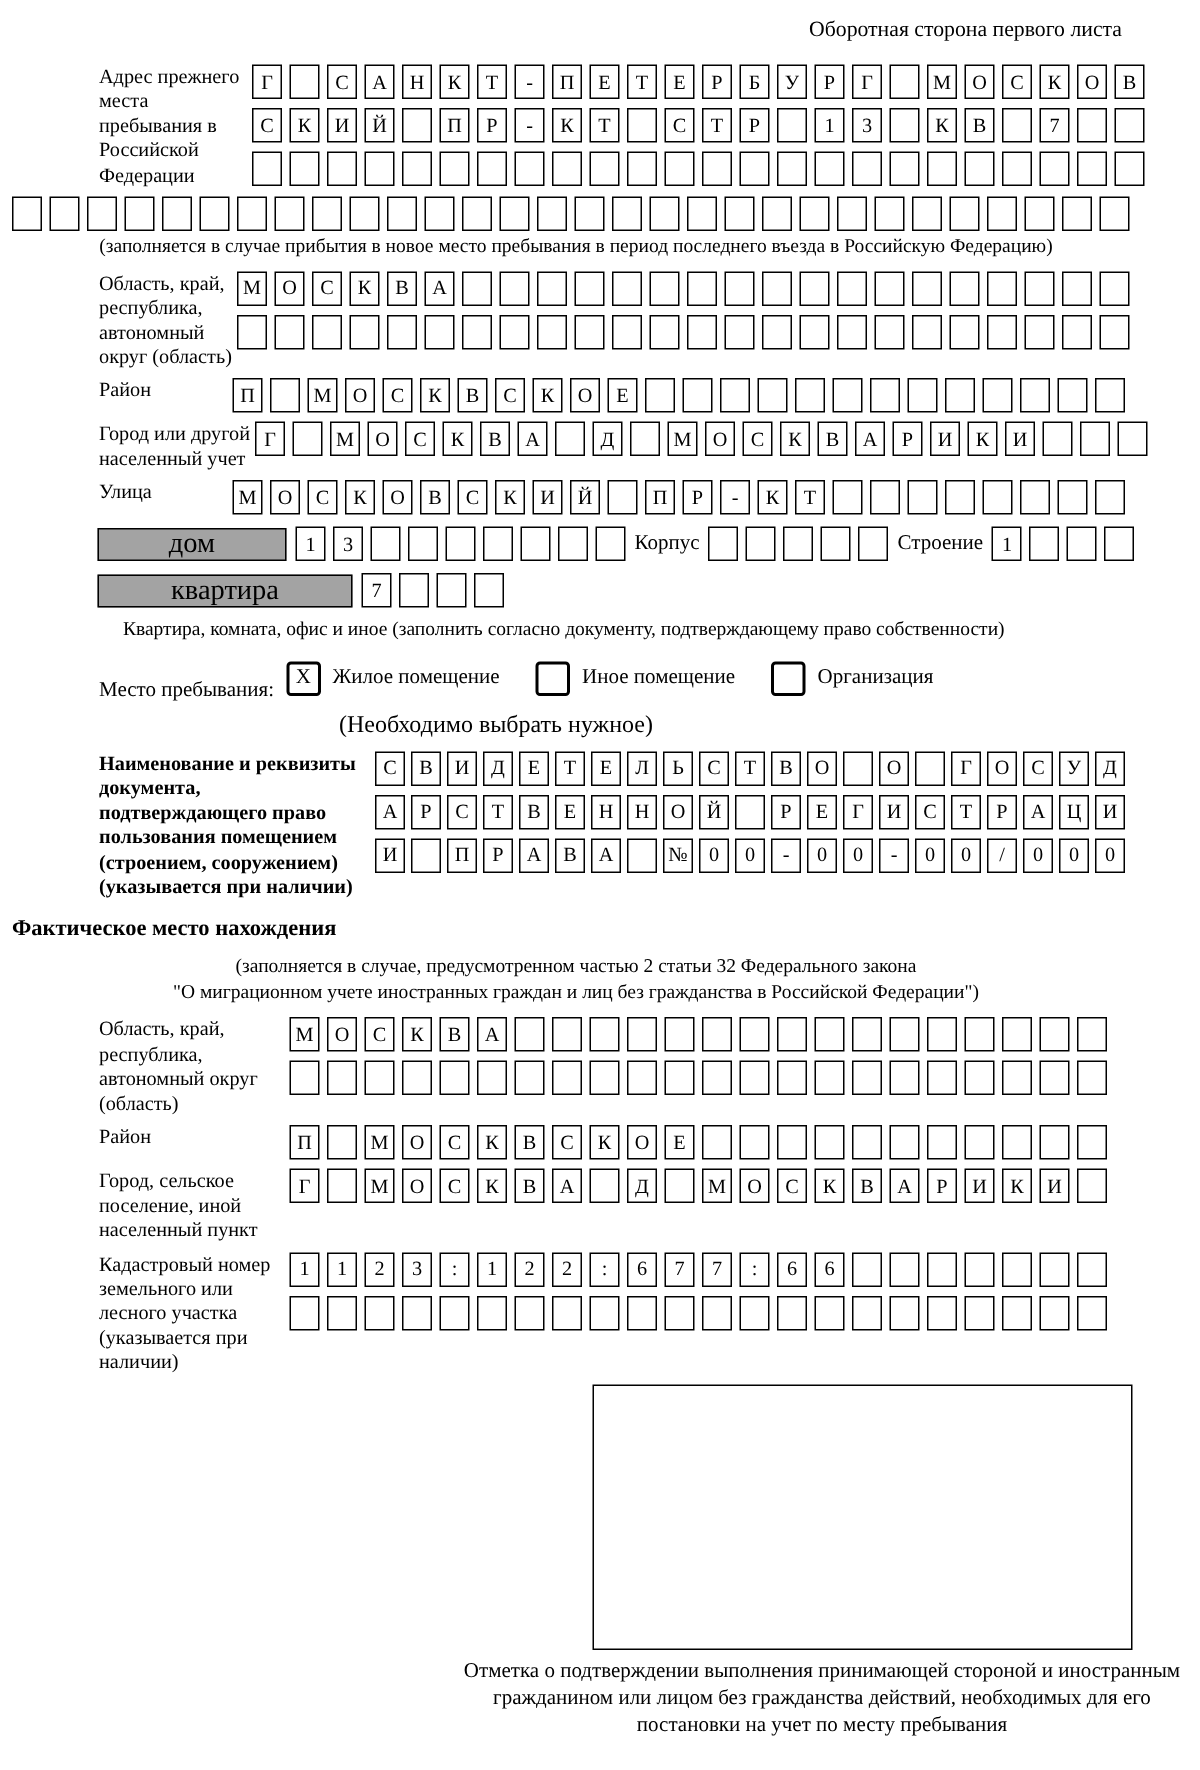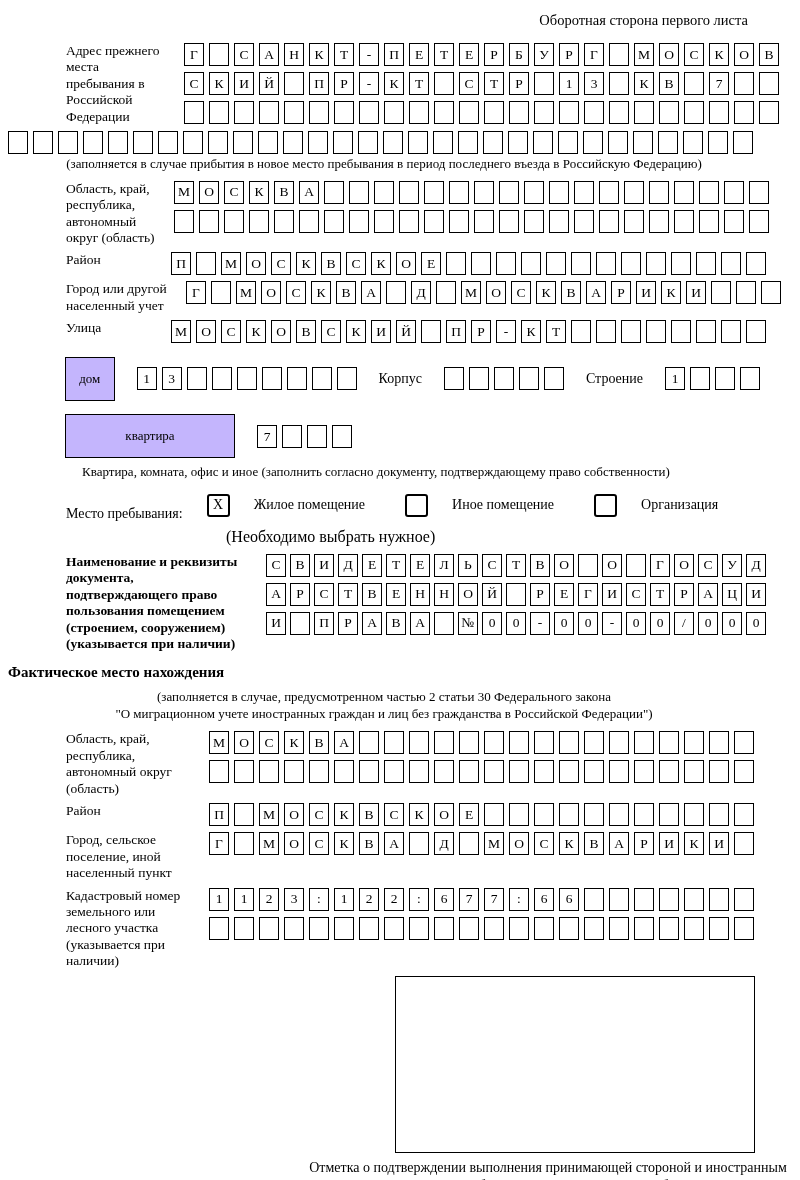--- a/index.html
+++ b/index.html
@@ -1,44 +1,44 @@
 <!DOCTYPE html>
 <html><head>
 <meta charset="utf-8">
 <style>
   html,body{margin:0;padding:0;background:#fff;color:#000;}
   body{width:800px;height:1180px;font-family:"Liberation Serif","DejaVu Serif",serif;overflow:hidden;}
   .page{box-sizing:border-box;width:800px;padding:12px 40px 0 8px;}
 
   .header-note{text-align:right;font-size:14.5px;padding-right:12px;margin-bottom:14px;}
 
-  .row{display:flex;align-items:flex-start;margin-bottom:6px;gap:16px;}
+  .row{display:flex;align-items:flex-start;margin-bottom:6px;}
   .lbl{box-sizing:border-box;flex:0 0 152px;padding-left:58px;font-size:13.5px;line-height:1.22;}
   .lbl .w{display:block;}
   .lbl-s2{flex-basis:147px;}
   .lbl-city2{flex-basis:160px;}
   .lbl-doc{flex-basis:242px;font-weight:bold;}
   .lbl-s3{flex-basis:185px;}
 
   .cells{display:flex;gap:5px;flex-wrap:nowrap;}
   .cells.g4{gap:4px;}
   .cell{box-sizing:border-box;flex:0 0 auto;width:20px;height:23px;border:1.7px solid #000;
         display:inline-flex;align-items:center;justify-content:center;
         font-size:13.5px;line-height:1;background:#fff;}
   .stack{display:flex;flex-direction:column;gap:6px;}
 
   .caption{font-size:13px;text-align:center;margin:2px 0 8px 0;line-height:1.25;}
   .sec-title{font-weight:bold;font-size:15px;text-align:center;margin:6px 0 10px 0;}
 
   .house-row{margin-left:57px;align-items:center;}
-  .wide-box{box-sizing:border-box;border:1.7px solid #000;height:44px;display:flex;
-            align-items:center;justify-content:center;font-size:13px;background:#c4b5fd;}
+  .wide-box{box-sizing:border-box;border:1.7px solid #000;height:22px;display:flex;
+            align-items:center;justify-content:center;font-size:19px;background:#a3a3a3;}
   .house-type{width:126px;margin-right:6px;}
   .apt-type{width:170px;margin-right:6px;}
-  .inline-lbl{font-size:14px;margin:16px 6px;white-space:nowrap;line-height:27px;}
+  .inline-lbl{font-size:14px;margin:0 6px;white-space:nowrap;line-height:27px;}
 
   .stay-row{margin-left:58px;align-items:center;margin-top:8px;}
   .stay-lbl{font-size:14px;margin-right:8px;margin-top:17px;}
   .chk{box-sizing:border-box;width:23px;height:23px;border:2px solid #000;border-radius:3px;
        display:inline-flex;align-items:center;justify-content:center;font-size:14px;flex:0 0 auto;}
   .opt-lbl{font-size:14px;margin:0 24px 0 8px;}
   .hint{font-size:16px;margin:2px 0 8px 218px;}
 
   .fact-title{font-weight:bold;font-size:15px;margin:12px 0 8px 0;}
   .fact-cap{font-size:13px;text-align:center;line-height:1.3;margin-bottom:8px;}
@@ -454,21 +454,21 @@
           <span class="cell">/</span>
           <span class="cell">0</span>
           <span class="cell">0</span>
           <span class="cell">0</span>
         </div>
     </div>
   </div>
 
   <div class="fact-title">Фактическое место нахождения</div>
   <div class="fact-cap">
-    <span class="w" style="display:block;">(заполняется в случае, предусмотренном частью 2 статьи 30 Федерального закона</span>
+    <span class="w" style="display:block;">(заполняется в случае, предусмотренном частью 2 статьи 32 Федерального закона</span>
     <span class="w" style="display:block;">"О миграционном учете иностранных граждан и лиц без гражданства в Российской Федерации")</span>
   </div>
 
   <div class="row">
     <div class="lbl lbl-s3">
       <span class="w" style="width:118px;">Область, край, республика, автономный округ (область)</span>
     </div>
     <div class="stack">
       <div class="cells">
           <span class="cell">М</span>

